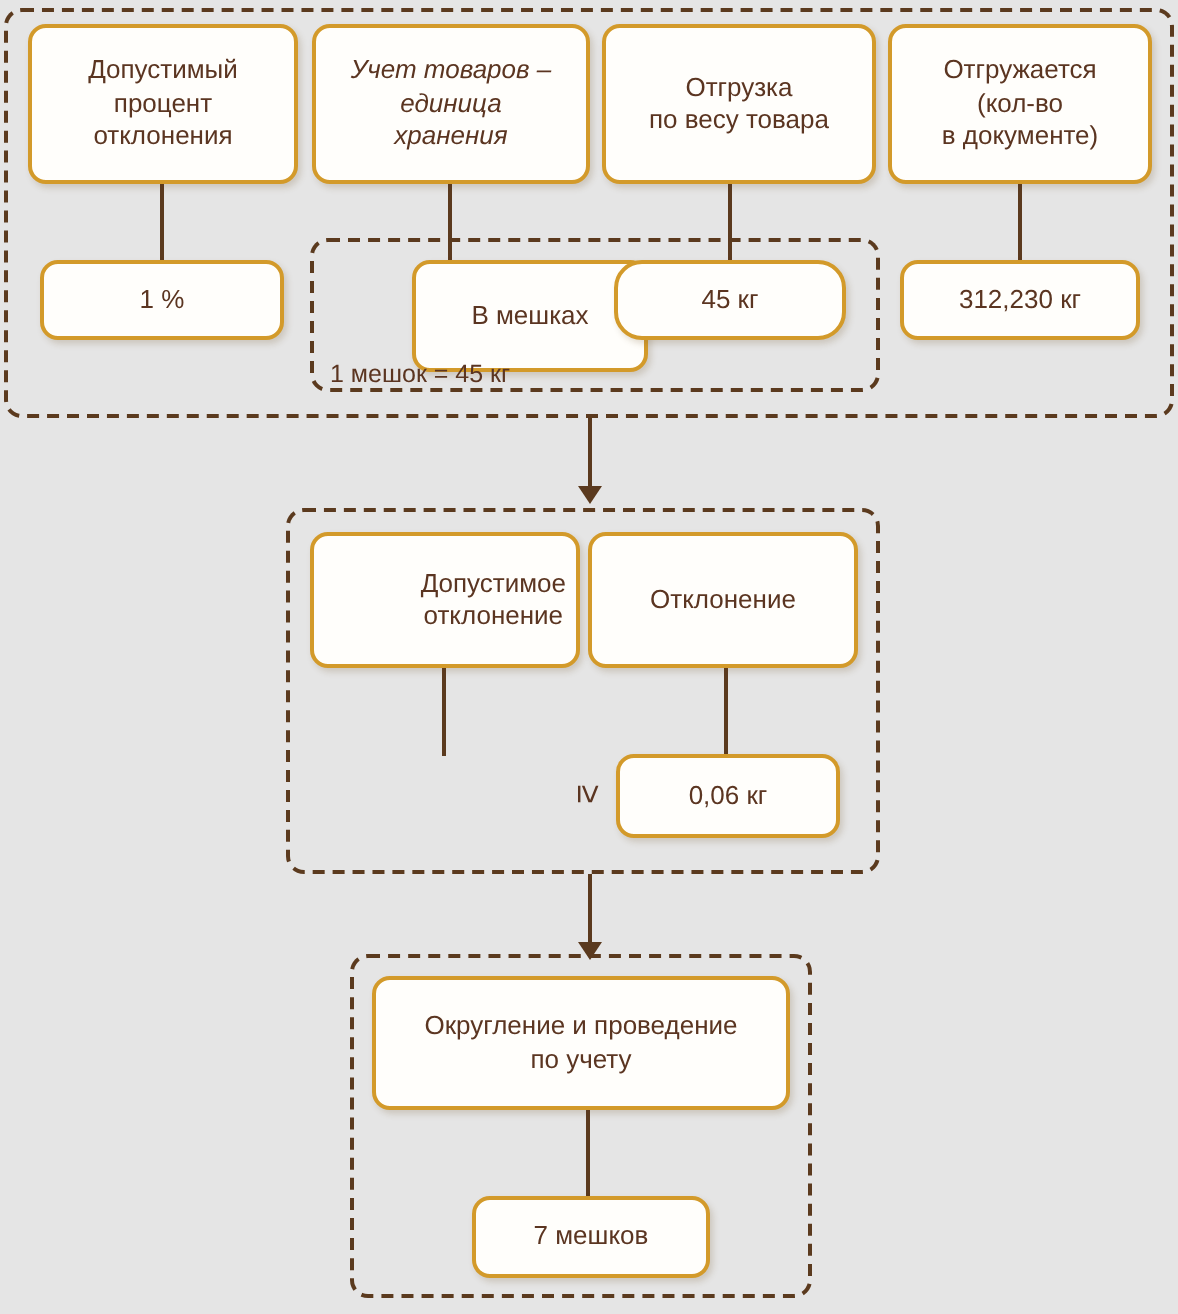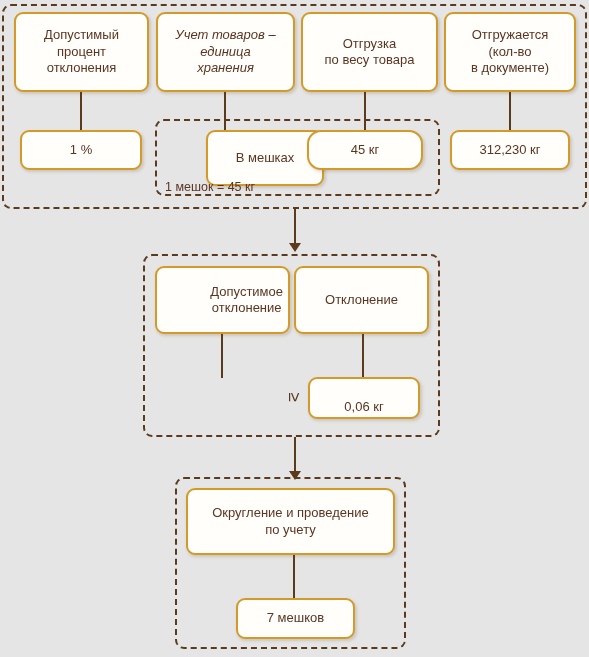--- a/index.html
+++ b/index.html
@@ -169,21 +169,21 @@
       <span>Отклонение</span>
     </span>
   </div>
 
   <div class="conn" style="left:221px; top:334px; height:44px;"></div>
   <div class="conn" style="left:362px; top:334px; height:44px;"></div>
 
 
   <div class="op" style="left:283px; top:386px;">≥</div>
 
-  <div class="node" style="left:308px; top:377px; width:112px; height:42px;align-items:flex-end;">
+  <div class="node" style="left:308px; top:377px; width:112px; height:42px;">
     <span>0,06 кг</span>
   </div>
 
   <div class="arrow-line" style="left:294px; top:437px; height:36px;"></div>
   <div class="arrow-head" style="left:289px; top:471px;"></div>
 
   <div class="group" style="left:175px; top:477px; width:231px; height:172px;"></div>
 
   <div class="node" style="left:186px; top:488px; width:209px; height:67px;">
     <span>

